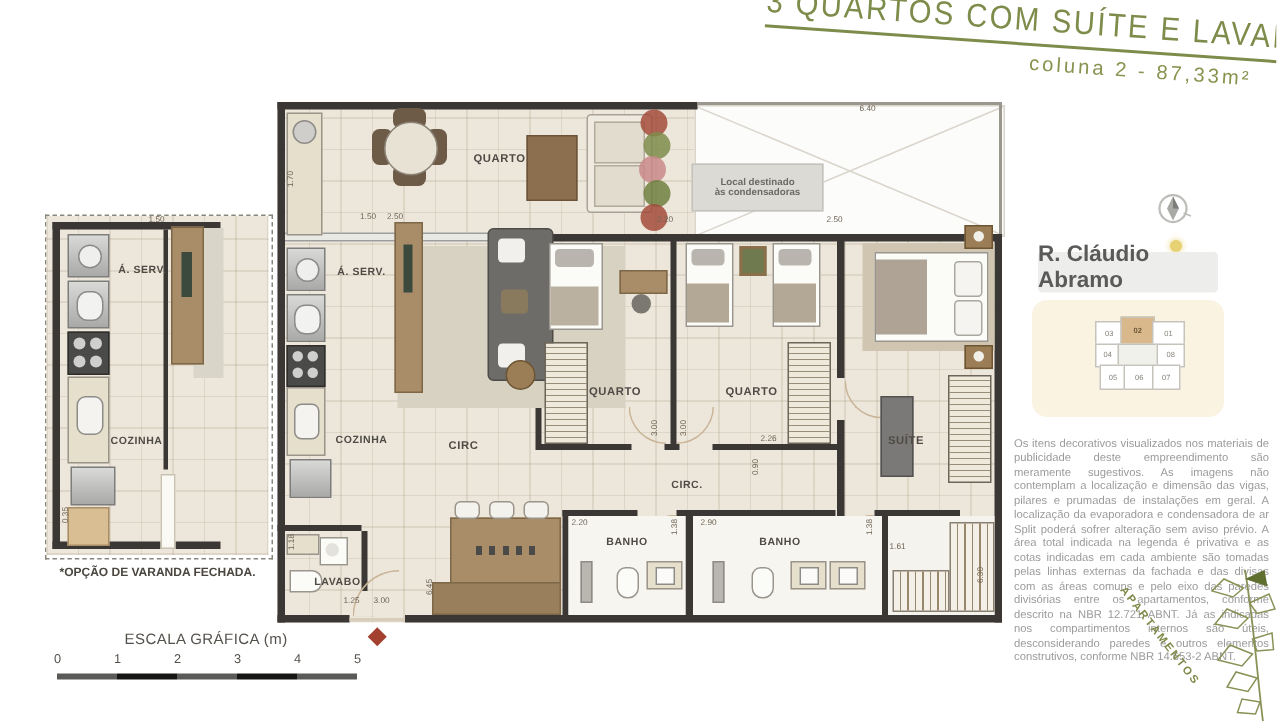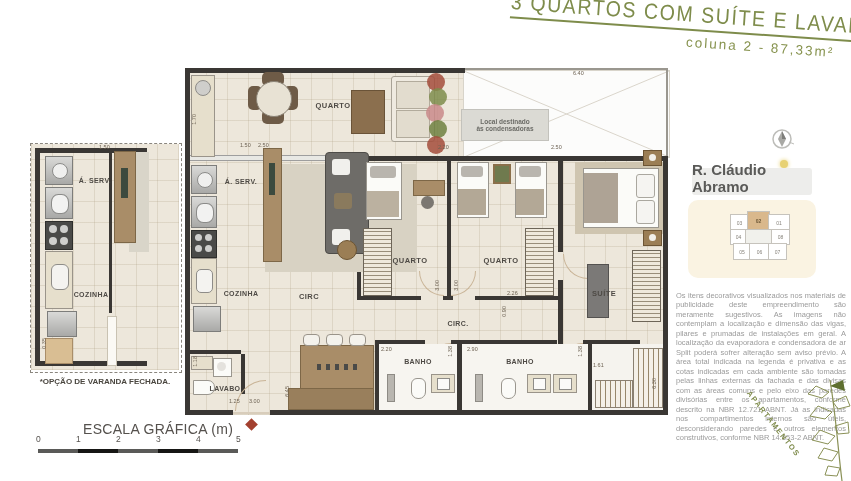--- a/index.html
+++ b/index.html
@@ -36,21 +36,21 @@
               display:flex;align-items:flex-end;justify-content:center;font-size:15px;font-weight:bold;color:#5a5a58;}
   .keycard{position:absolute;left:688px;top:200px;width:128px;height:78px;background:#FAF3E2;border-radius:10px;}
   .unit{position:absolute;border:1px solid #C6C3BC;background:#fff;font-size:5px;color:#87837B;
         display:flex;align-items:center;justify-content:center;}
   .disclaimer{position:absolute;left:676px;top:283px;width:170px;font-size:7.5px;line-height:1.27;
               color:#9B9B9B;text-align:justify;}
   .apts{position:absolute;left:752px;top:389px;font-size:7.5px;letter-spacing:1.6px;color:#7D8A49;font-weight:bold;
         transform:rotate(52deg);transform-origin:left top;white-space:nowrap;}
 
   
-  .scale-label{position:absolute;left:52px;top:421px;font-size:14px;color:#55514d;letter-spacing:.3px;padding-left:31px;}
+  .scale-label{position:absolute;left:52px;top:421px;font-size:10px;color:#55514d;letter-spacing:.3px;padding-left:31px;}
   .scale-num{position:absolute;top:434px;font-size:8.5px;color:#55514d;}
   .scale-seg{position:absolute;top:449px;height:4px;}
 
   .caption{position:absolute;left:26px;top:377px;width:158px;text-align:center;font-size:8px;font-weight:bold;color:#4a463f;}
 </style>
 </head>
 <body>
 
 <div class="page">
 

